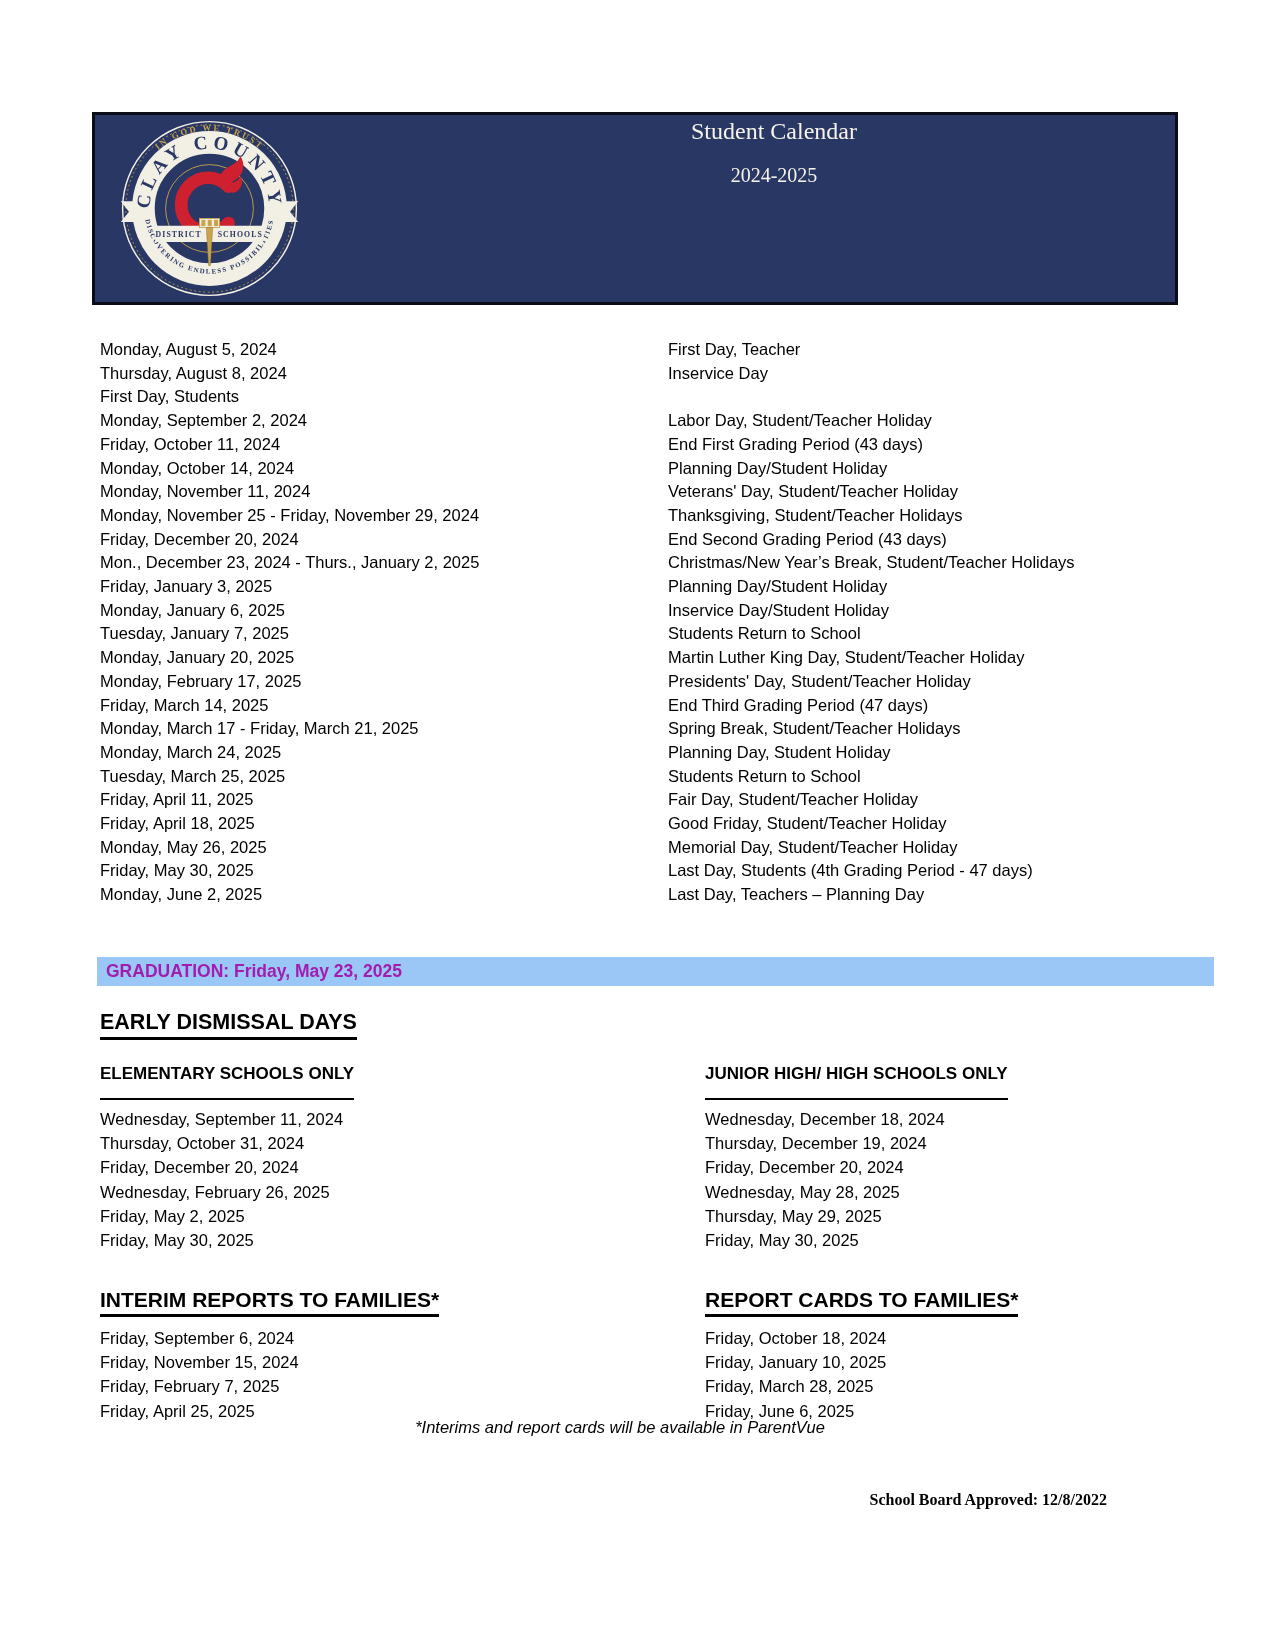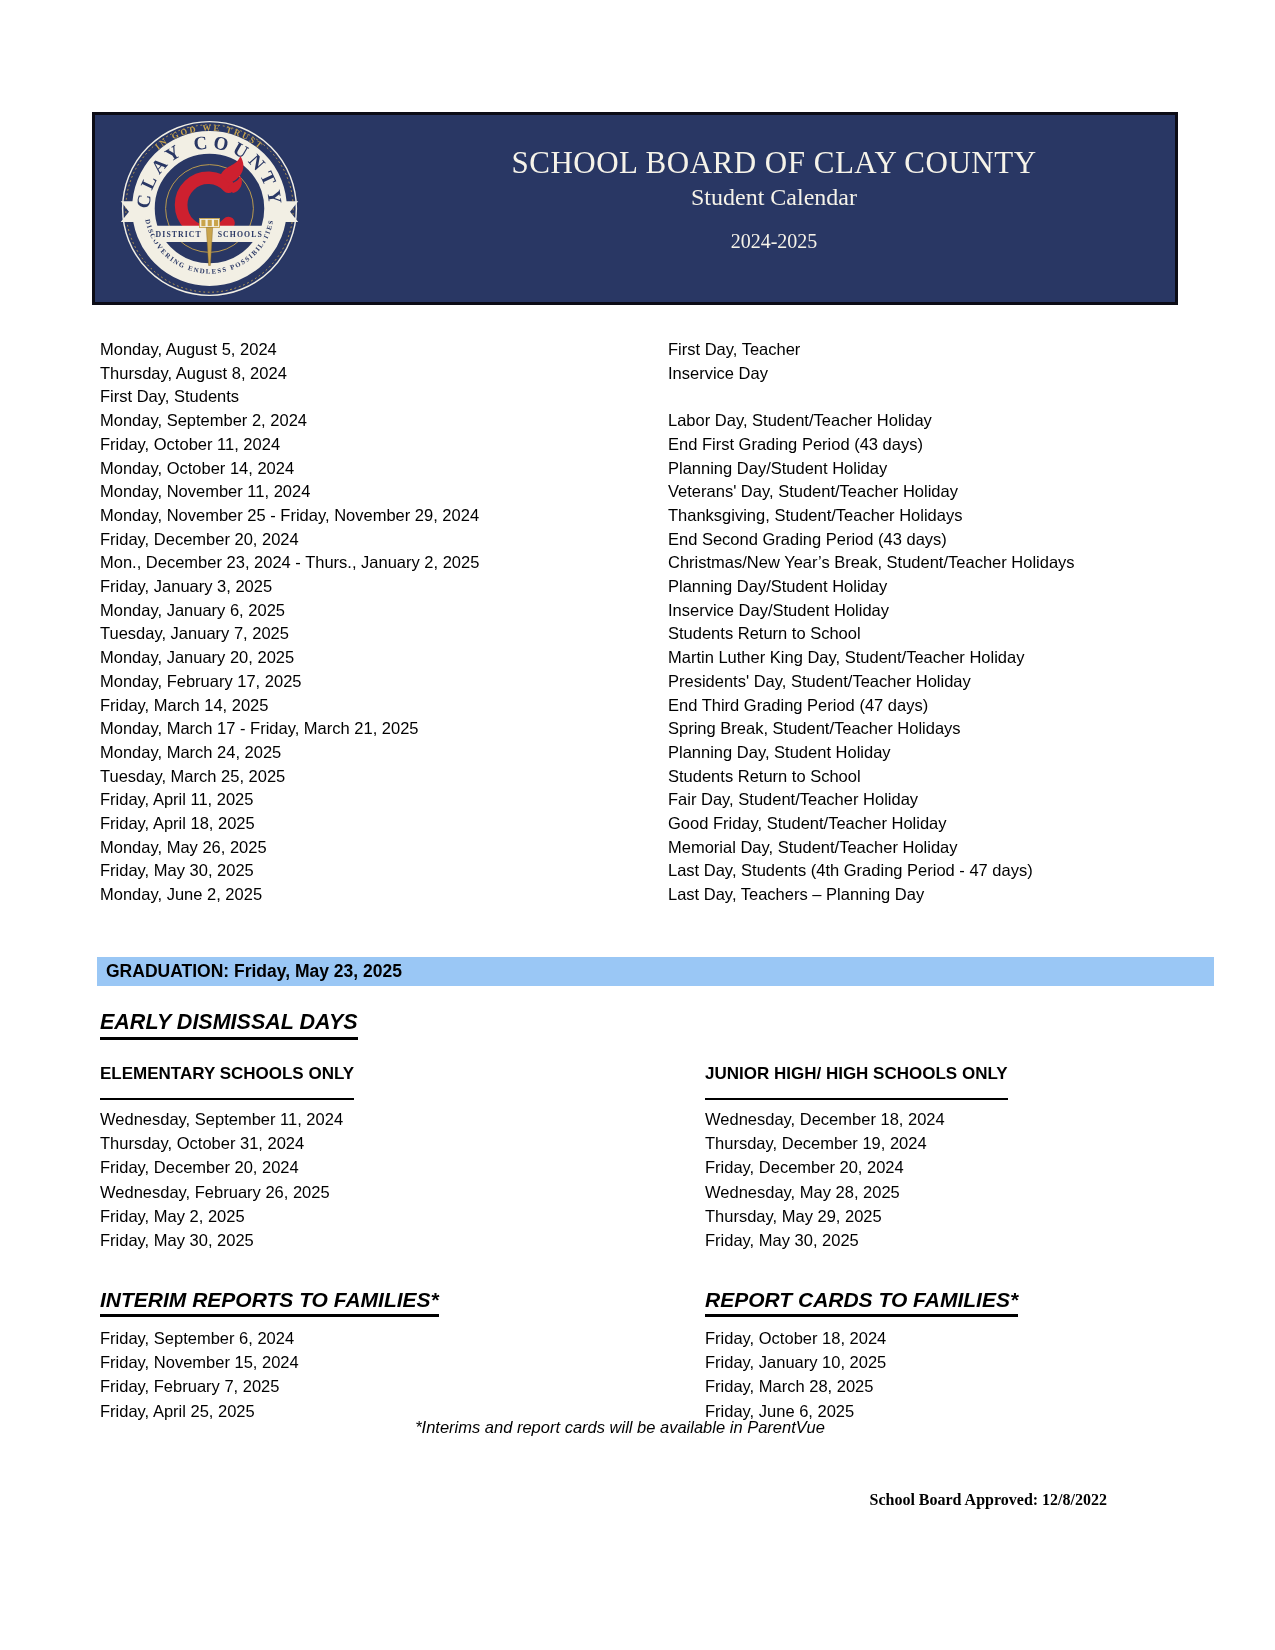--- a/index.html
+++ b/index.html
@@ -39,26 +39,26 @@
   .cal{position:absolute;left:100px;top:338px;width:1062px;font-size:16.5px;line-height:23.7px;}
   .cal-row{display:flex;}
   .cal-date{width:568px;flex:none;}
   .cal-event{flex:1;}
 
   
   .grad-bar{
     position:absolute;left:97px;top:957px;width:1117px;height:29px;
     background:var(--highlight-bar,#9ac7f5);
     font-weight:bold;font-size:17.5px;line-height:29px;
-    padding-left:9px;box-sizing:border-box;color:#000000;
+    padding-left:9px;box-sizing:border-box;color:#a21caf;
   }
 
   
   .ed-title{position:absolute;left:100px;top:1010px;font-size:21.5px;font-weight:bold;}
-  .u-big{display:inline-block;border-bottom:3px solid #000;padding-bottom:2px;font-style:italic;}
+  .u-big{display:inline-block;border-bottom:3px solid #000;padding-bottom:2px;}
   .u-sub{display:inline-block;border-bottom:2.5px solid #000;padding-bottom:14px;}
   .cols{position:absolute;left:100px;width:1062px;display:flex;}
   .ed-cols{top:1064px;}
   .col-left{width:605px;flex:none;}
   .col-right{flex:1;}
   .sub-heading{font-size:17px;font-weight:bold;margin-bottom:7px;}
   .date-line{font-size:16.5px;line-height:24.2px;}
 
   
   .rep-cols{top:1288px;}
@@ -113,21 +113,20 @@
       <g>
         <rect x="89" y="111" width="22" height="10" class="white-fill" stroke="#c9a44c" stroke-width="1"></rect>
         <rect x="91" y="112.5" width="4.5" height="7" class="gold-fill"></rect>
         <rect x="98" y="112.5" width="4.5" height="7" class="gold-fill"></rect>
         <rect x="105" y="112.5" width="4.5" height="7" class="gold-fill"></rect>
         <polygon points="96.5,121 103.5,121 101,163 99,163" class="gold-fill" stroke="#8a6d2f" stroke-width="0.5"></polygon>
       </g>
     </svg>
 
     <div class="banner-text">
-      <div class="banner-title">SCHOOL BOARD OF CLAY COUNTY</div>
       <div class="banner-sub">Student Calendar</div>
       <div class="banner-year">2024-2025</div>
     </div>
   </header>
 
   <section class="cal">
     <div class="cal-row">
       <div class="cal-date">Monday, August 5, 2024</div>
       <div class="cal-event">First Day, Teacher</div>
     </div>

